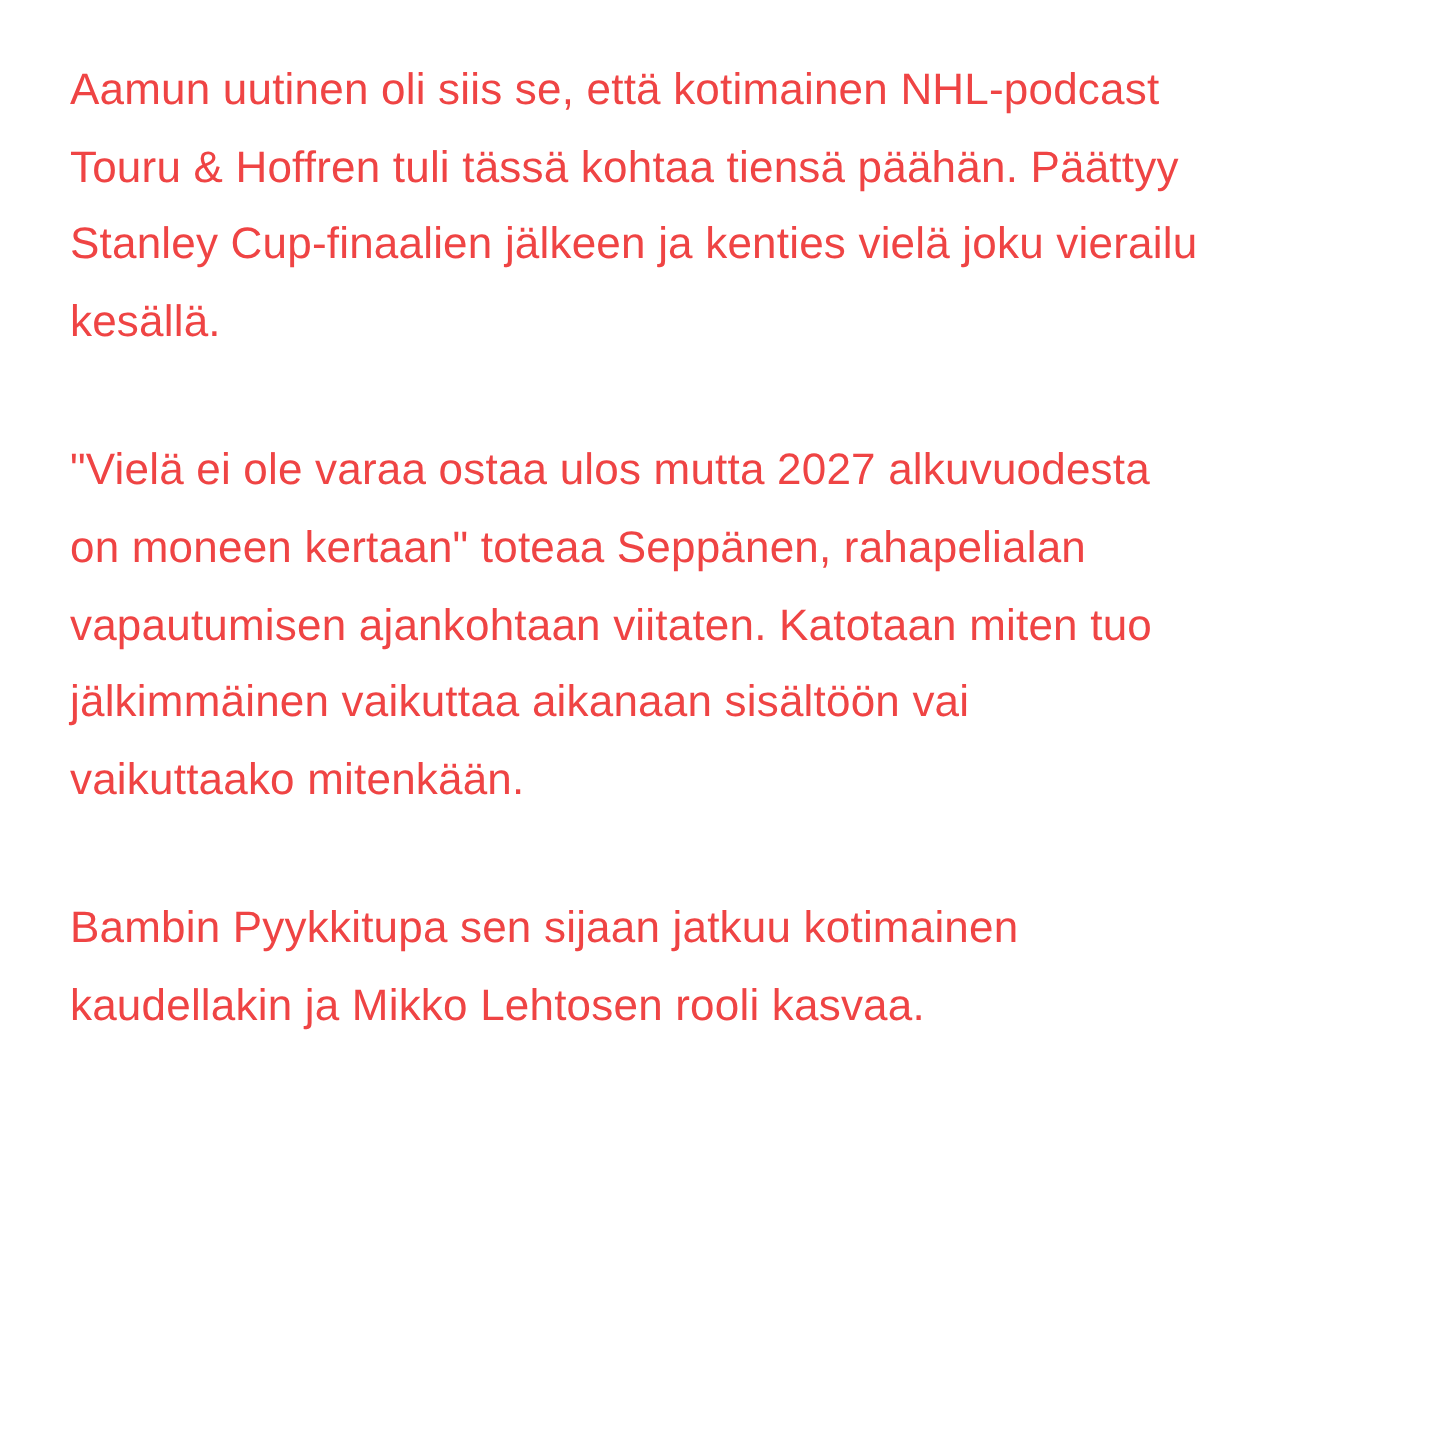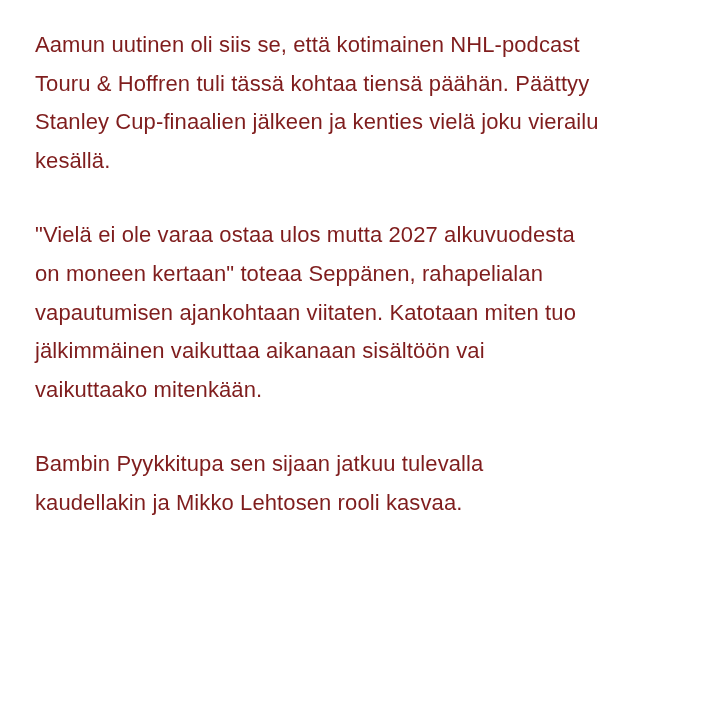--- a/index.html
+++ b/index.html
@@ -12,21 +12,21 @@
     height: 717px;
     background: #ffffff;
     box-sizing: border-box;
     overflow: hidden;
   }
   .post-body {
     padding: 26px 33px 0 35px;
     font-family: "Liberation Sans", "DejaVu Sans", sans-serif;
     font-size: 22px;
     line-height: 38.6px;
-    color: #7f1d1d;
+    color: #ef4444;
     letter-spacing: 0.1px;
   }
   .post-body p {
     margin: 0 0 36px 0;
     white-space: pre-line; 
   }
   .post-body p:last-child {
     margin-bottom: 0;
   }
 </style>
@@ -37,16 +37,16 @@
   <div class="post-body">
     <p>Aamun uutinen oli siis se, että kotimainen NHL-podcast
 Touru &amp; Hoffren tuli tässä kohtaa tiensä päähän. Päättyy
 Stanley Cup-finaalien jälkeen ja kenties vielä joku vierailu
 kesällä.</p>
     <p>"Vielä ei ole varaa ostaa ulos mutta 2027 alkuvuodesta
 on moneen kertaan" toteaa Seppänen, rahapelialan
 vapautumisen ajankohtaan viitaten. Katotaan miten tuo
 jälkimmäinen vaikuttaa aikanaan sisältöön vai
 vaikuttaako mitenkään.</p>
-    <p>Bambin Pyykkitupa sen sijaan jatkuu tulevalla
+    <p>Bambin Pyykkitupa sen sijaan jatkuu kotimainen
 kaudellakin ja Mikko Lehtosen rooli kasvaa.</p>
   </div>
 </div>
 
 </body></html>

